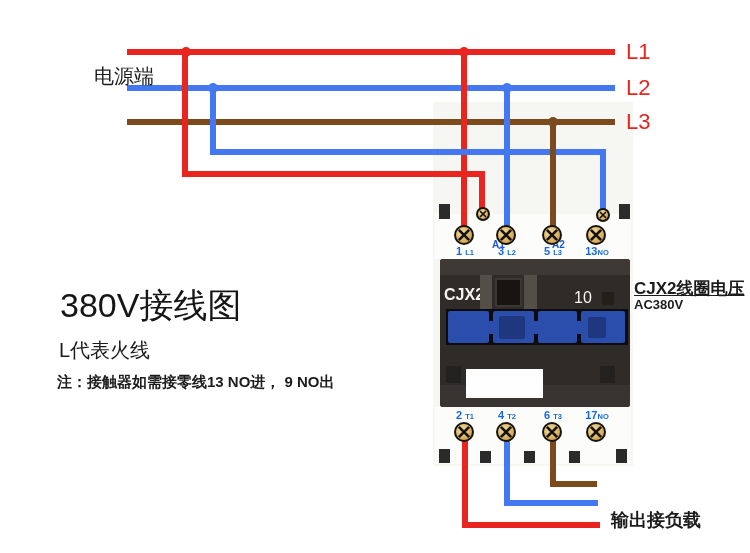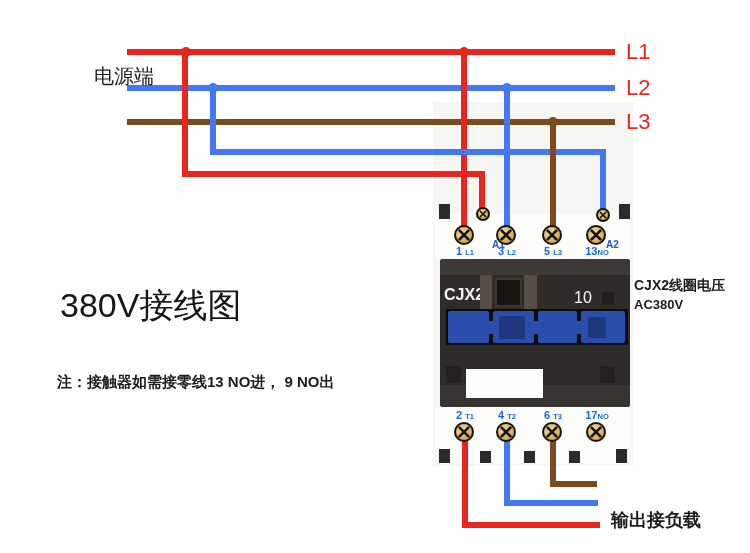--- a/index.html
+++ b/index.html
@@ -88,21 +88,21 @@
         <line x1="15" y1="5" x2="5" y2="15"></line>
       </svg>
   </div>
   <div class="coil-lbl" style="left:492px;top:208px;">A1</div>
   <div class="term small" style="left:596px;top:208px;">
     <svg viewBox="0 0 20 20">
         <line x1="5" y1="5" x2="15" y2="15"></line>
         <line x1="15" y1="5" x2="5" y2="15"></line>
       </svg>
   </div>
-  <div class="coil-lbl" style="left:606px;top:208px;">A2</div>
+  <div class="coil-lbl" style="left:552px;top:208px;">A2</div>
 
   <div class="term" style="left:454px;top:225px;">
     <svg viewBox="0 0 20 20">
         <line x1="4.5" y1="4.5" x2="15.5" y2="15.5"></line>
         <line x1="15.5" y1="4.5" x2="4.5" y2="15.5"></line>
       </svg>
   </div>
   <div class="term" style="left:496px;top:225px;">
     <svg viewBox="0 0 20 20">
         <line x1="4.5" y1="4.5" x2="15.5" y2="15.5"></line>
@@ -186,20 +186,21 @@
   <div class="darksq" style="left:524px;top:451px;width:11px;height:12px;"></div>
   <div class="darksq" style="left:569px;top:451px;width:11px;height:12px;"></div>
   <div class="darksq" style="left:616px;top:449px;width:11px;height:14px;"></div>
 
   <div class="t" style="left:46px;top:63px;font-size:20px;margin-left:48px;">电源端</div>
   <div class="llabel" style="left:626px;top:41px;">L1</div>
   <div class="llabel" style="left:626px;top:77px;">L2</div>
   <div class="llabel" style="left:626px;top:111px;">L3</div>
 
   <div class="t" style="left:60px;top:283px;font-size:34px;color:#161616;">380V接线图</div>
+  <div class="t" style="left:59px;top:337px;font-size:20px;">L代表火线</div>
   <div class="t" style="left:57px;top:373px;font-size:15px;font-weight:bold;">注：接触器如需接零线13 NO进， 9 NO出</div>
 
-  <div class="t" style="left:634px;top:277px;font-size:14px;font-weight:bold;">CJX2线圈电压</div>
+  <div class="t" style="left:634px;top:277px;font-size:17px;font-weight:bold;text-decoration:underline;">CJX2线圈电压</div>
   <div class="t" style="left:634px;top:297px;font-size:13px;font-weight:bold;">AC380V</div>
 
   <div class="t" style="left:611px;top:508px;font-size:18px;font-weight:bold;">输出接负载</div>
 
 </div>
 
 </body></html>

